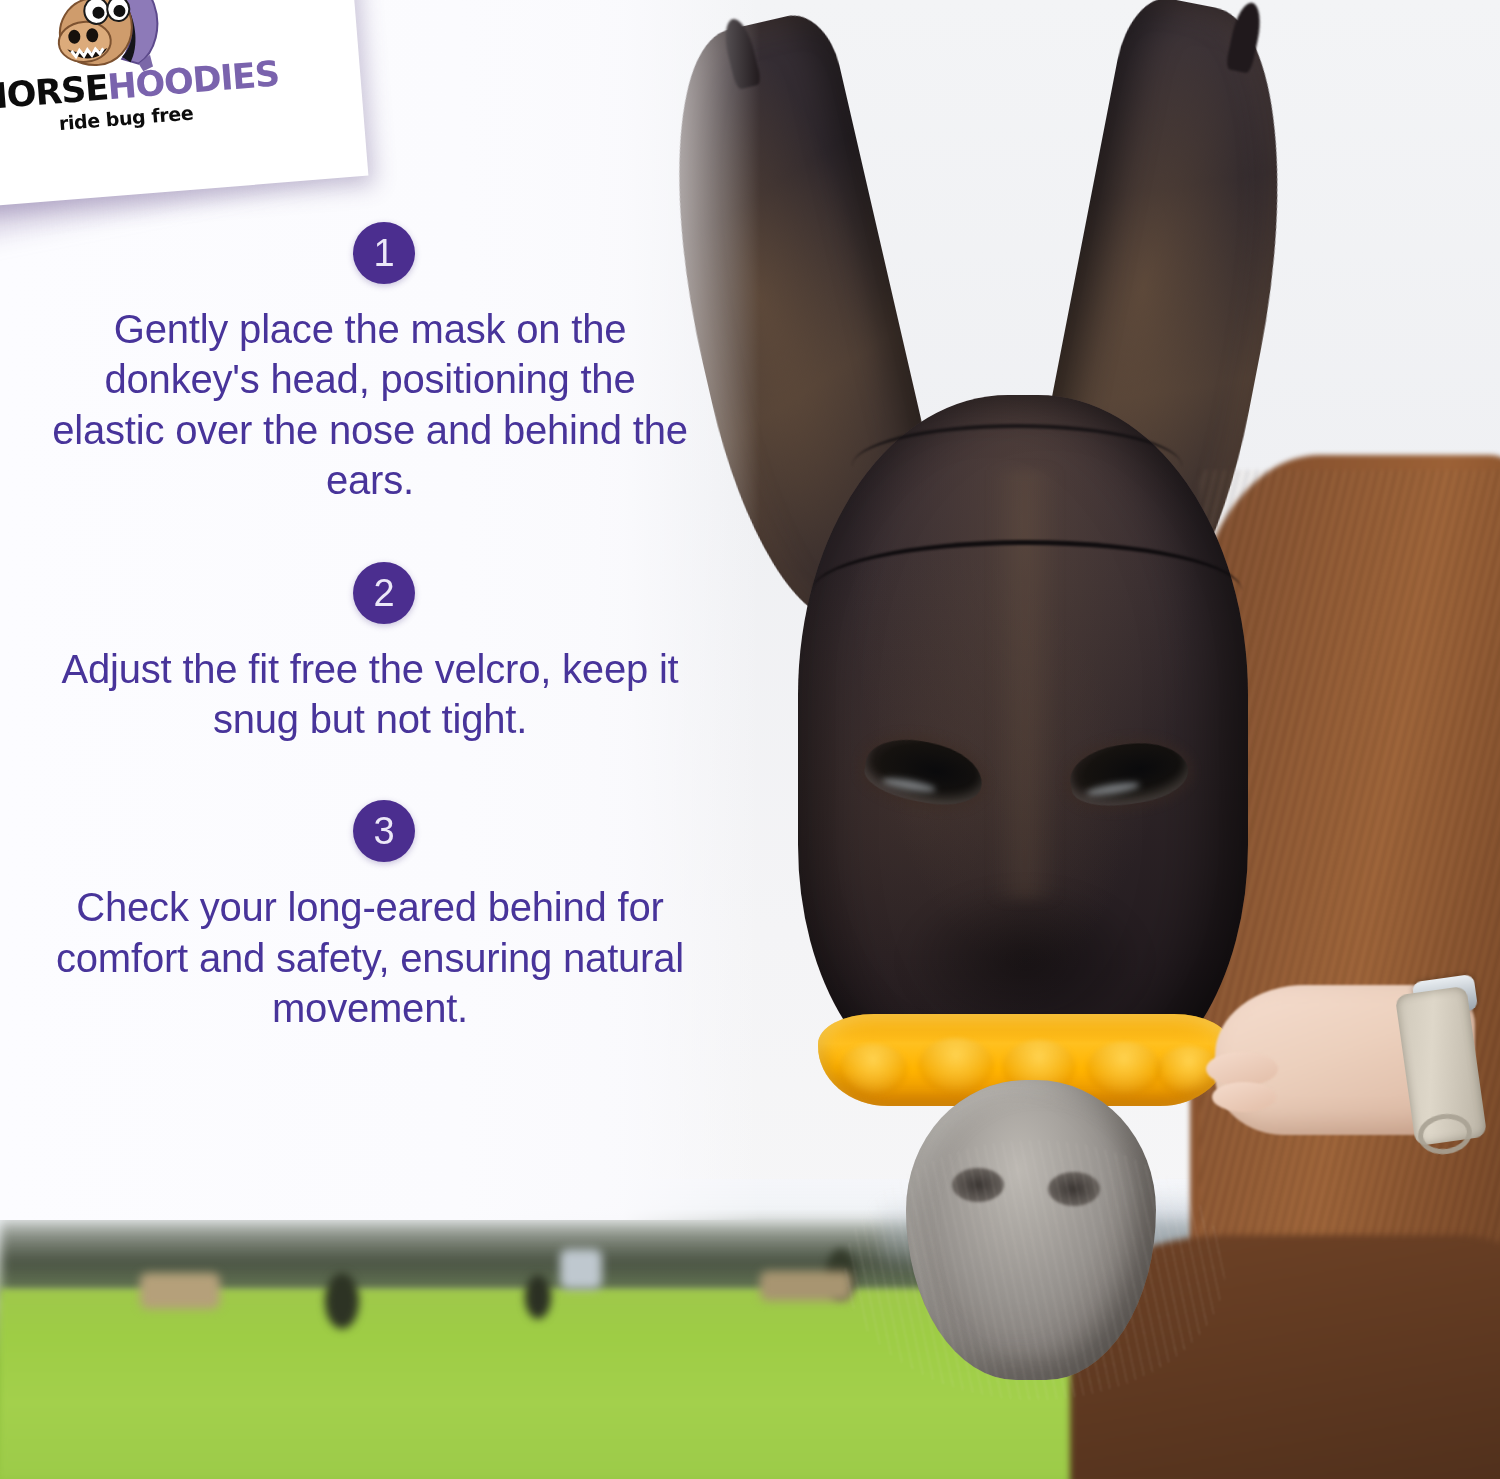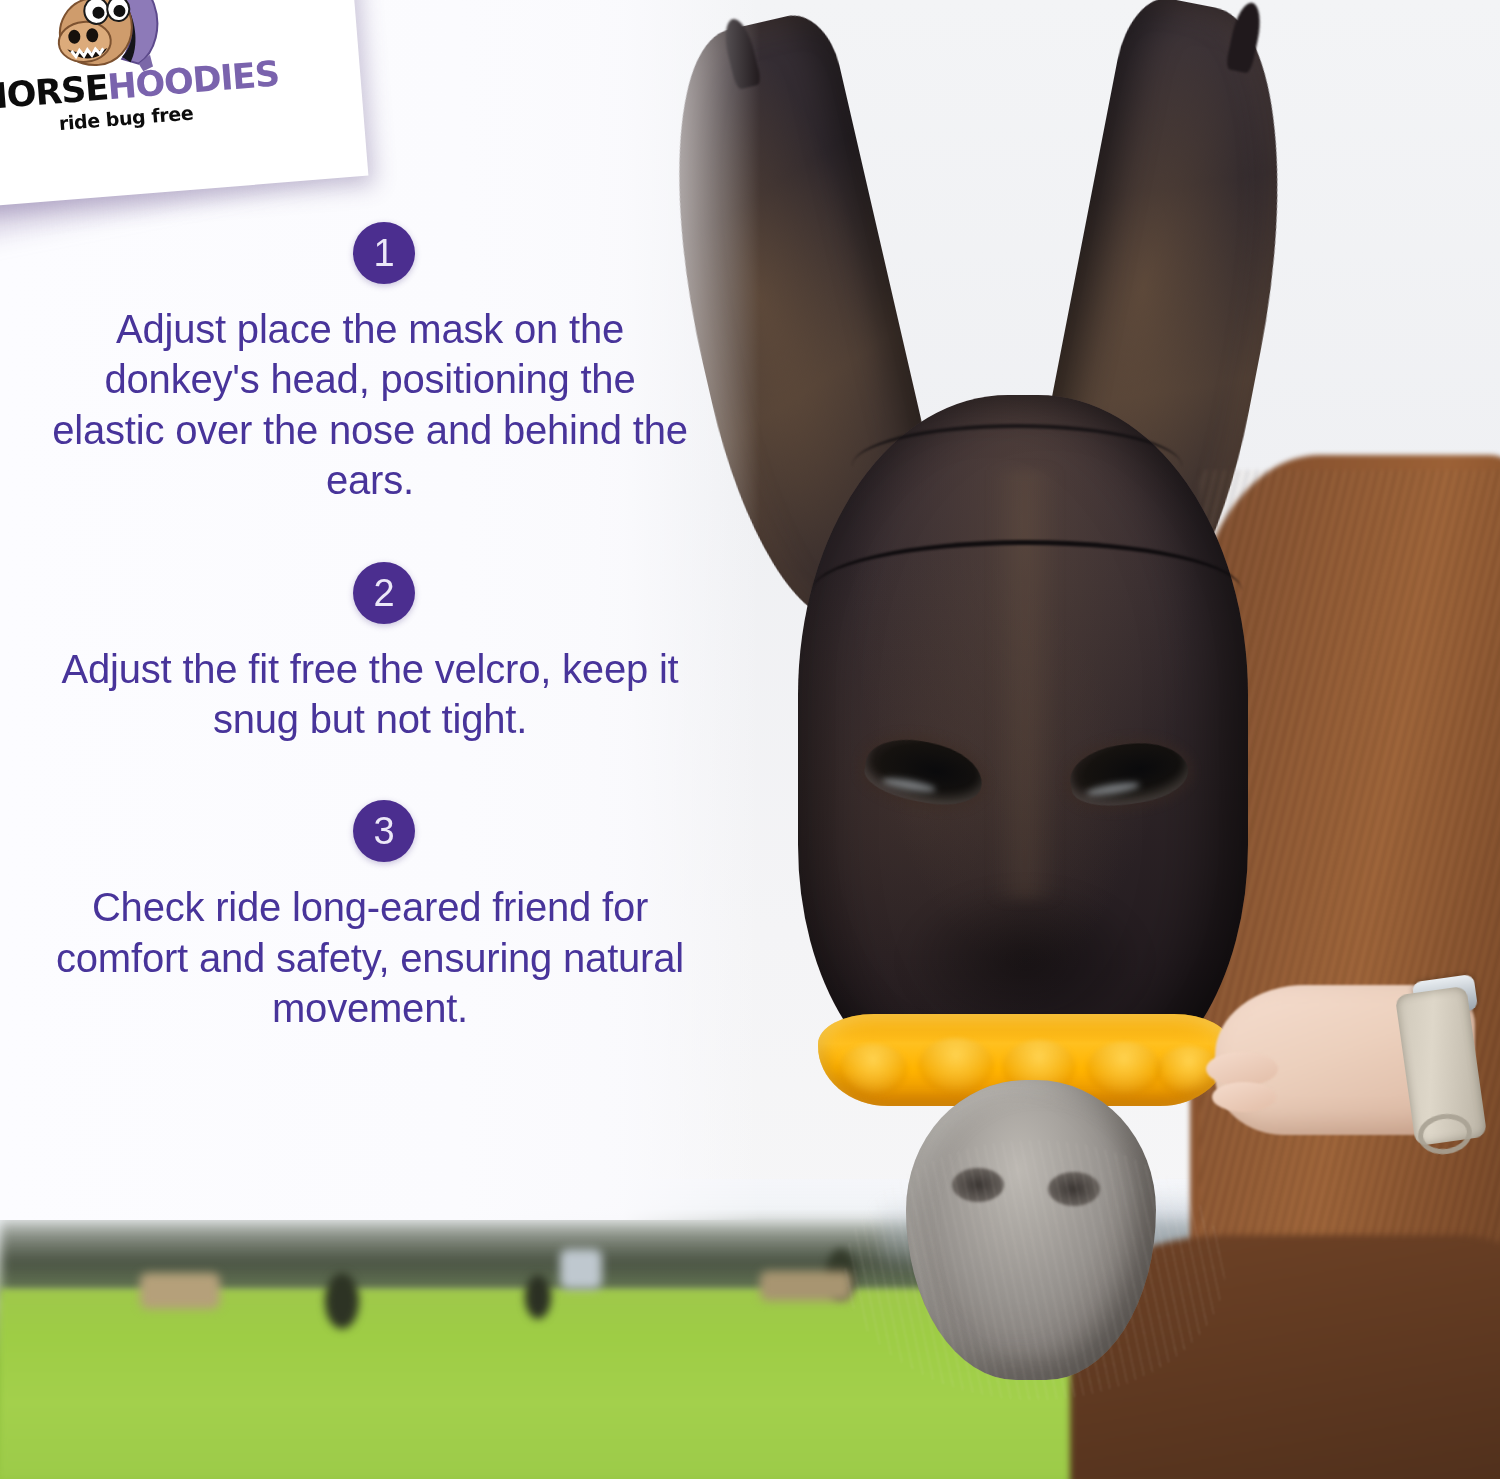--- a/index.html
+++ b/index.html
@@ -399,32 +399,32 @@
         <span class="t-black">HORSE</span><span class="t-purple">HOODIES</span>
       </div>
       <div class="logo-tag">ride bug free</div>
     </div>
   </div>
 
   <div class="steps">
 
     <div class="step">
       <div class="badge">1</div>
-      <div class="step-text">Adjust place the mask on the donkey's head, positioning the elastic over the nose and behind the ears.</div>
+      <div class="step-text">Gently place the mask on the donkey's head, positioning the elastic over the nose and behind the ears.</div>
     </div>
 
     <div class="gap1"></div>
 
     <div class="step">
       <div class="badge">2</div>
       <div class="step-text">Adjust the fit free the velcro, keep it snug but not tight.</div>
     </div>
 
     <div class="gap2"></div>
 
     <div class="step">
       <div class="badge">3</div>
-      <div class="step-text">Check ride long-eared friend for comfort and safety, ensuring natural movement.</div>
+      <div class="step-text">Check your long-eared behind for comfort and safety, ensuring natural movement.</div>
     </div>
 
   </div>
 
 </div>
 
 </body></html>

